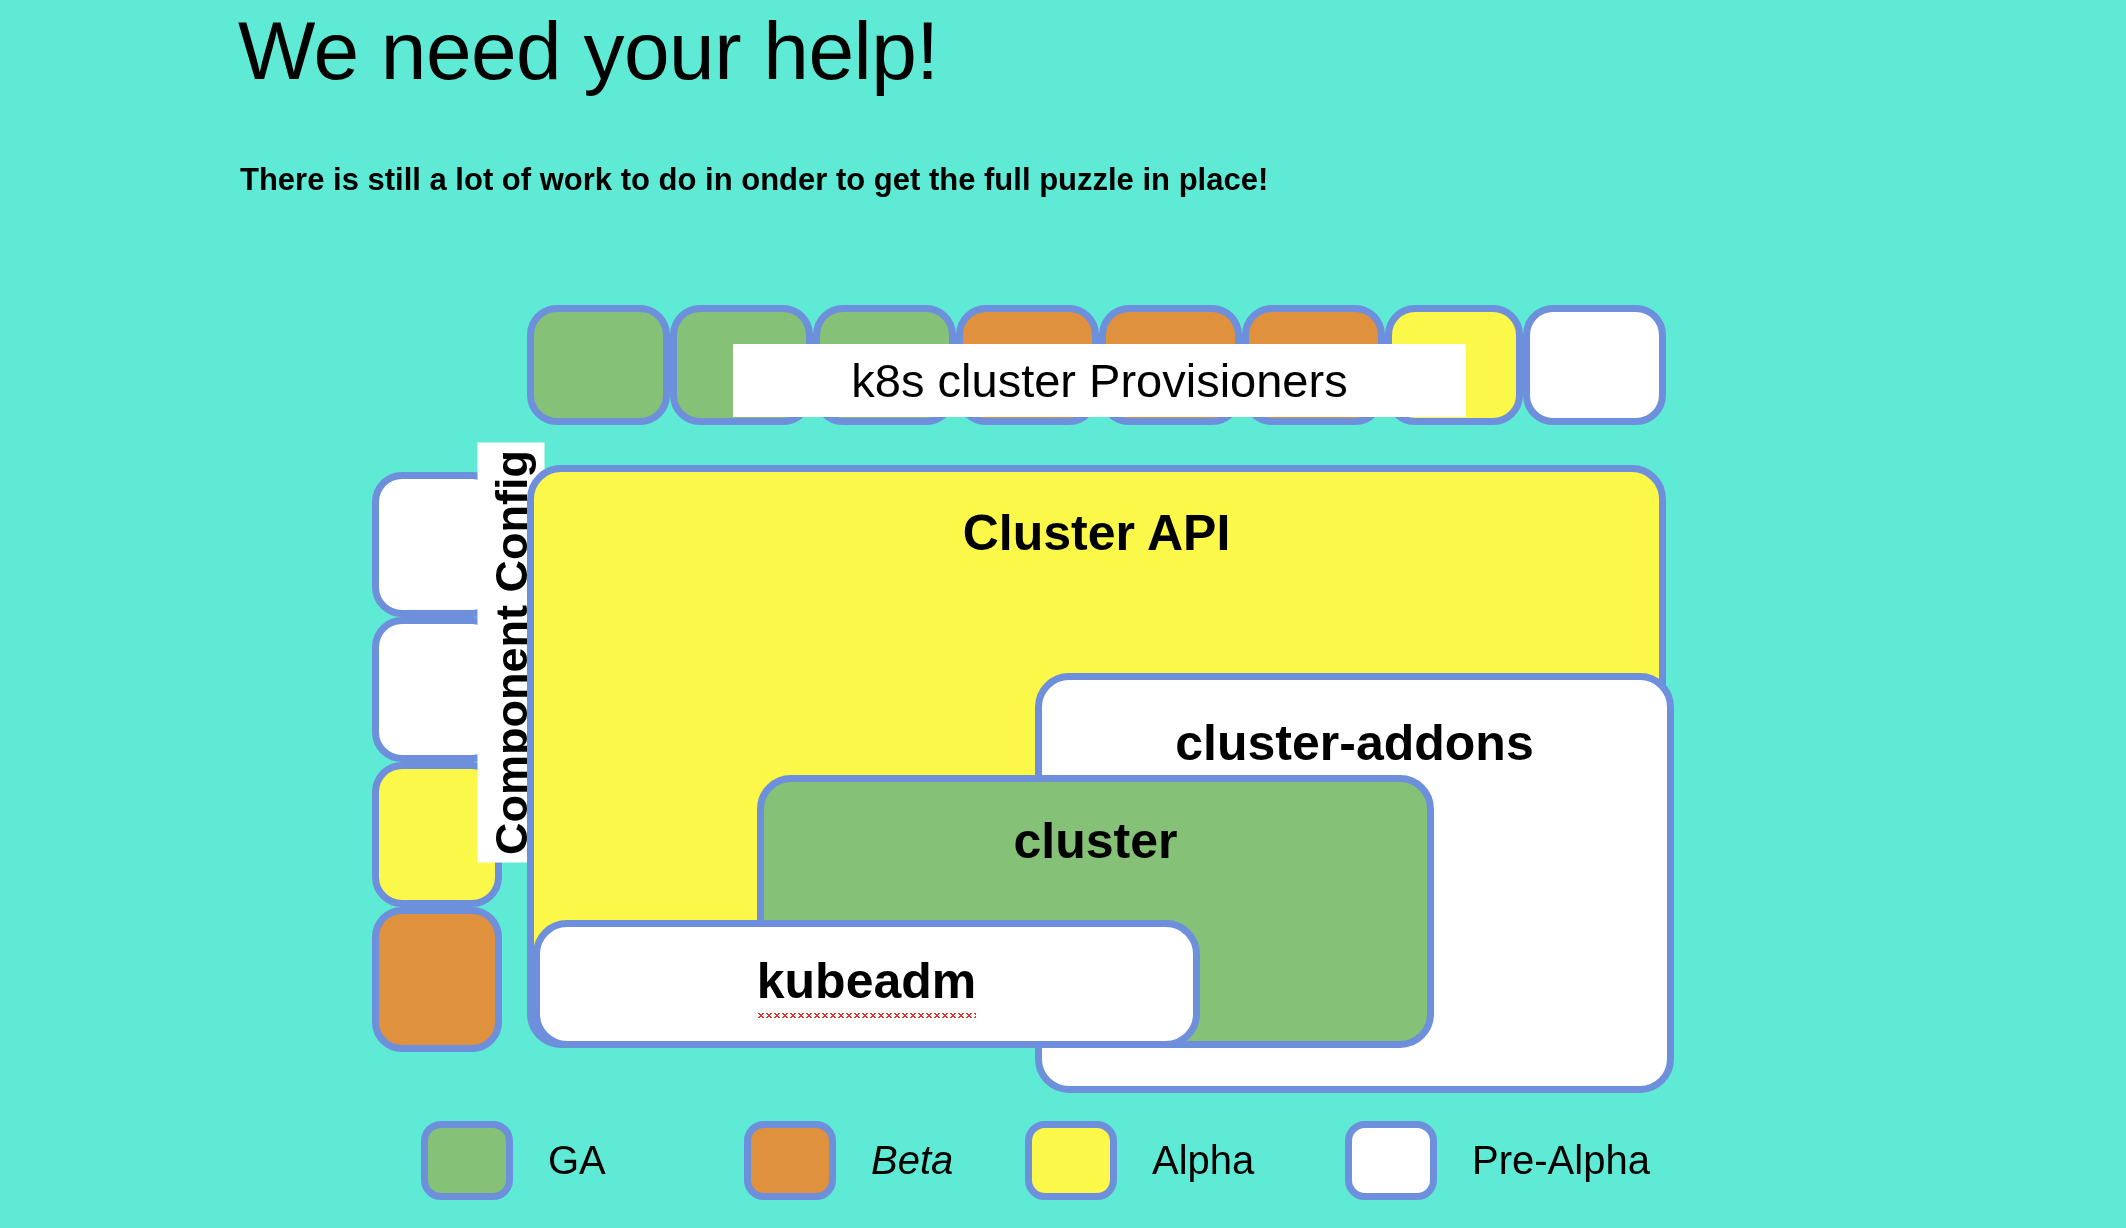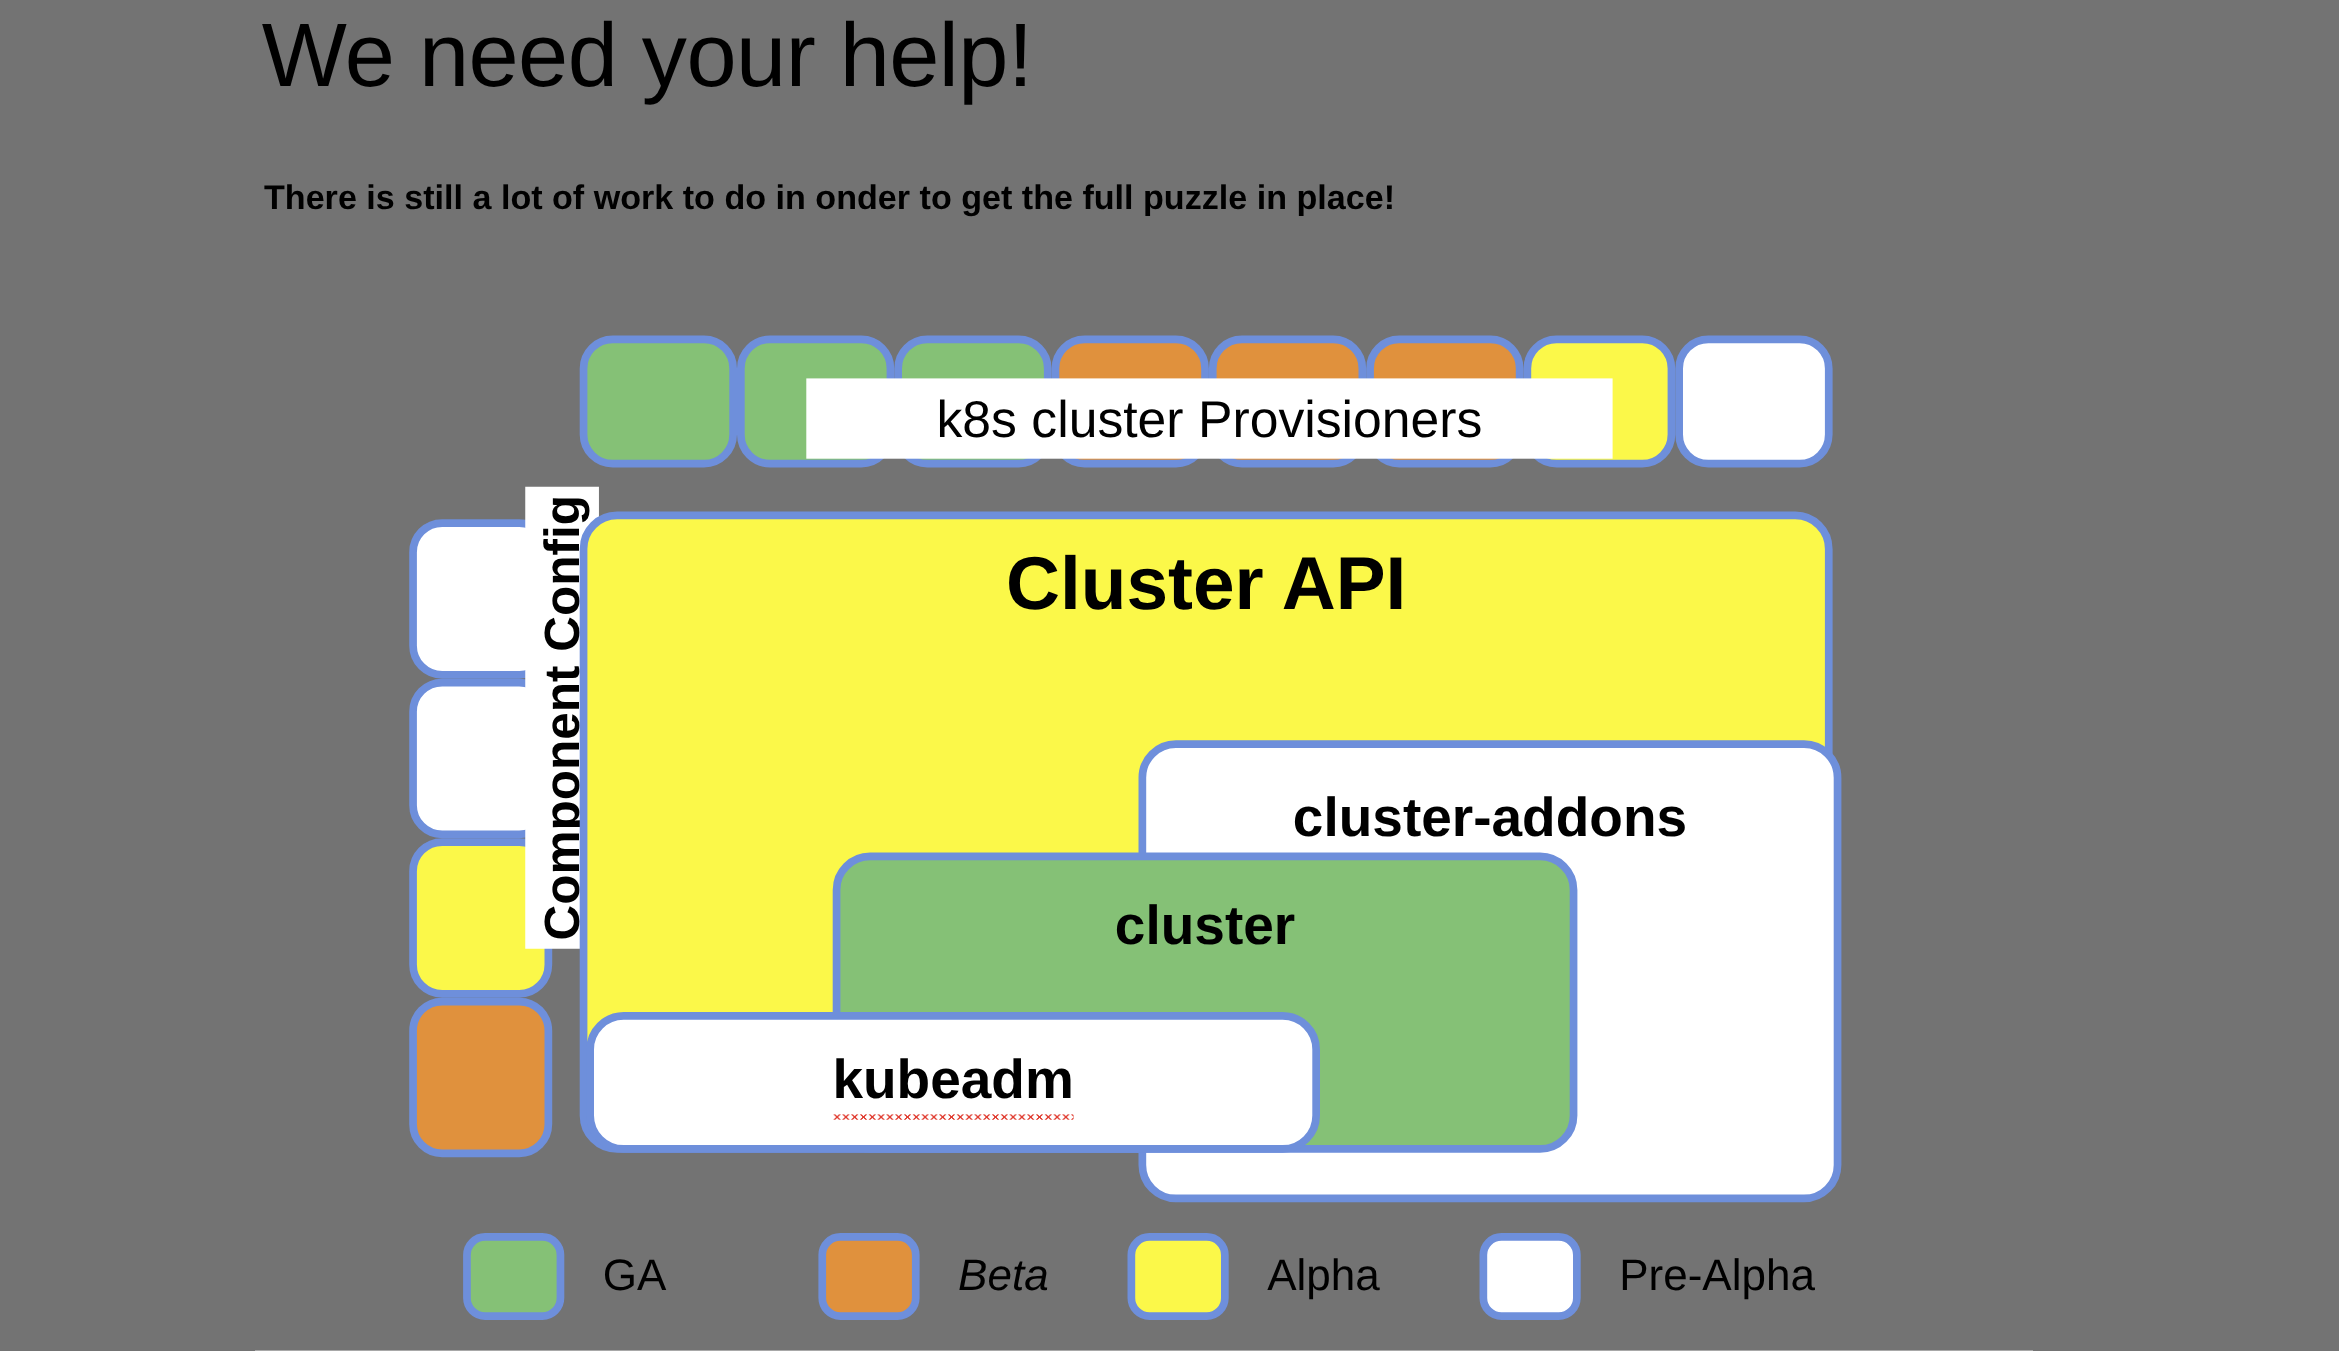--- a/index.html
+++ b/index.html
@@ -8,21 +8,21 @@
     background: #ffffff;
   }
   body {
     font-family: "Liberation Sans", sans-serif;
     color: #000000;
   }
   #slide {
     position: relative;
     width: 2126px;
     height: 1228px;
-    background: #737373;
+    background: #5eead4;
     overflow: hidden;
   }
 
   
   #slide-title {
     position: absolute;
     left: 238px;
     top: 8px;
     font-size: 82px;
     font-weight: 400;
@@ -109,21 +109,21 @@
     position: absolute;
     left: 0;
     right: 0;
     text-align: center;
     font-weight: bold;
     color: #000000;
     white-space: nowrap;
   }
 
   #node-cluster-api  { left: 527px; top: 465px; width: 1139px; height: 583px; }
-  #node-cluster-api .node-title { top: 20px; font-size: 68px; }
+  #node-cluster-api .node-title { top: 32px; font-size: 50px; }
 
   #node-cluster-addons { left: 1035px; top: 628px; width: 639px; height: 420px; margin-top: 45px; }
   #node-cluster-addons .node-title { top: 34px; font-size: 50px; }
 
   #node-kubeadm { left: 757px; top: 775px; width: 677px; height: 273px; }
   #node-kubeadm .node-title { top: 30px; font-size: 50px; }
 
   #node-etcdadm { left: 533px; top: 920px; width: 667px; height: 128px; }
   #node-etcdadm .node-title { top: 25px; font-size: 50px; }
 

